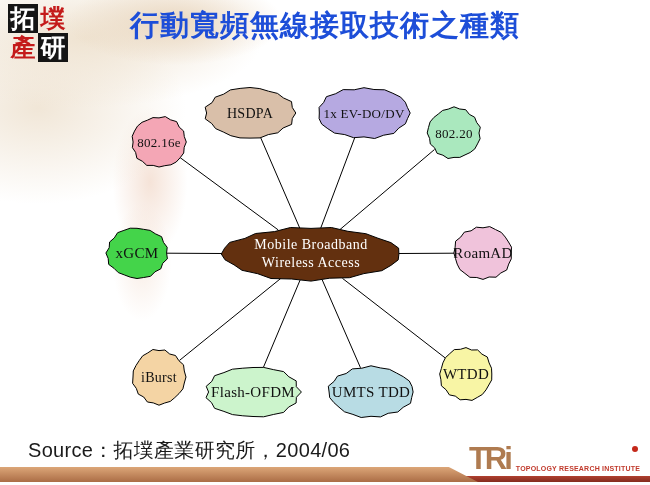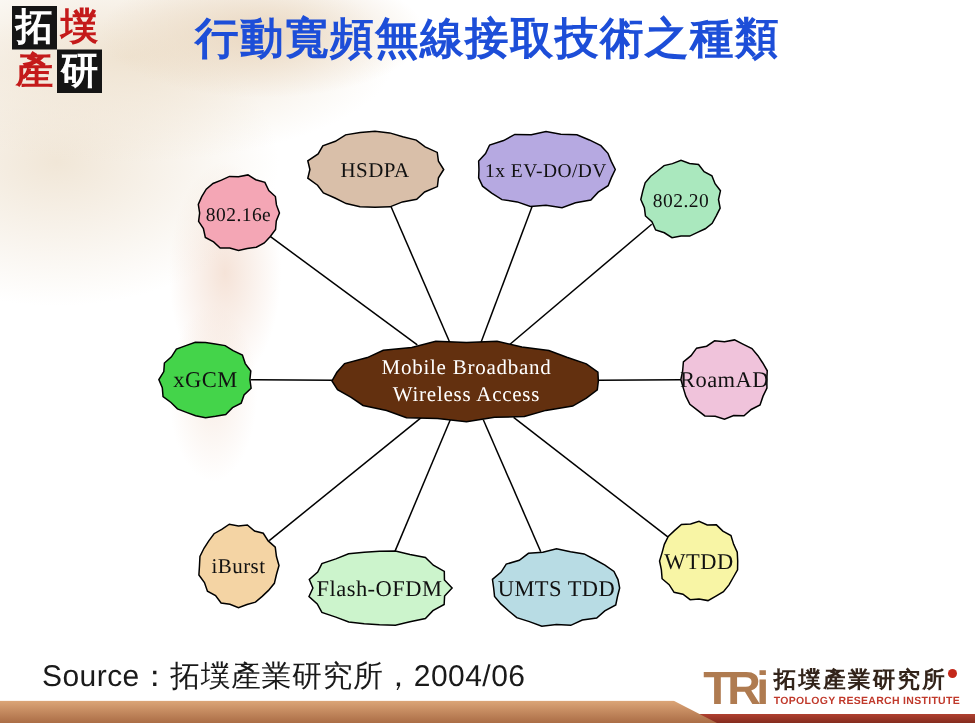--- a/index.html
+++ b/index.html
@@ -42,21 +42,21 @@
   .bar-red{
     position:absolute;left:456px;top:476px;width:194px;height:6px;z-index:1;
     background:linear-gradient(#b04030,#842c1e);
   }
   .bar-main{
     position:absolute;left:0;top:467px;width:478px;height:15px;z-index:2;
     background:linear-gradient(#dca678,#ab6d46);
     clip-path:polygon(0 0,93.9% 0,100% 100%,0 100%);
   }
   .tri-logo{
-    position:absolute;right:10px;top:445px;z-index:3;display:flex;align-items:center;gap:6px;
+    position:absolute;right:10px;top:445px;z-index:3;display:flex;align-items:flex-end;gap:6px;
   }
   .tri-mark{
     position:relative;font-family:"Liberation Sans","DejaVu Sans",sans-serif;
     font-weight:bold;font-size:31px;line-height:28px;color:#af7b50;letter-spacing:-3px;
   }
   .tri-dot{
     position:absolute;right:2px;top:1px;width:6px;height:6px;border-radius:50%;
     background:#c4281a;
   }
   .tri-names{display:flex;flex-direction:column;}
@@ -123,18 +123,17 @@
 
   <div class="source">Source：拓墣產業研究所，2004/06</div>
 
   <div class="bar-red"></div>
   <div class="bar-main"></div>
 
   <div class="tri-logo">
     <div class="tri-mark">TRi</div>
     <div class="tri-dot"></div>
     <div class="tri-names">
-      <div class="tri-zh">拓墣產業研究所</div>
       <div class="tri-en">TOPOLOGY RESEARCH INSTITUTE</div>
     </div>
   </div>
 
 </div>
 
 </body></html>

